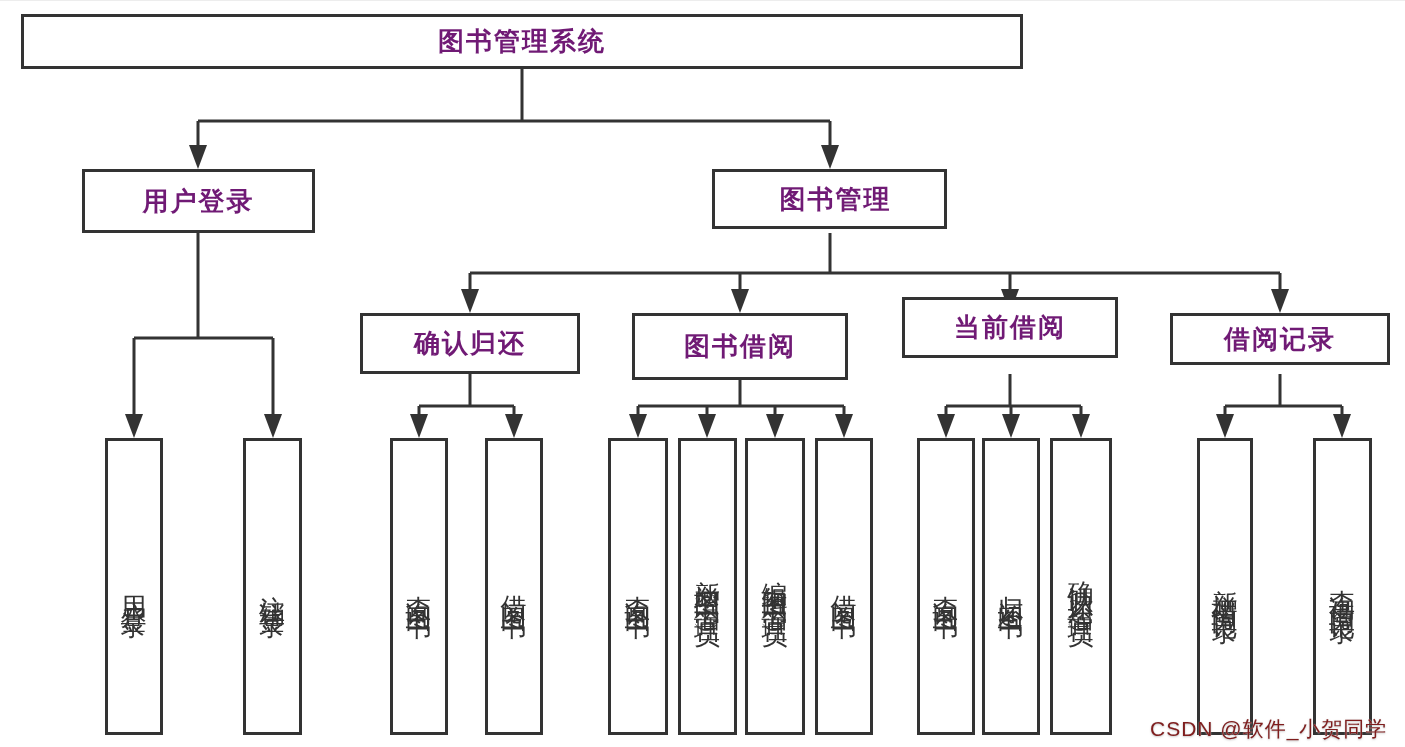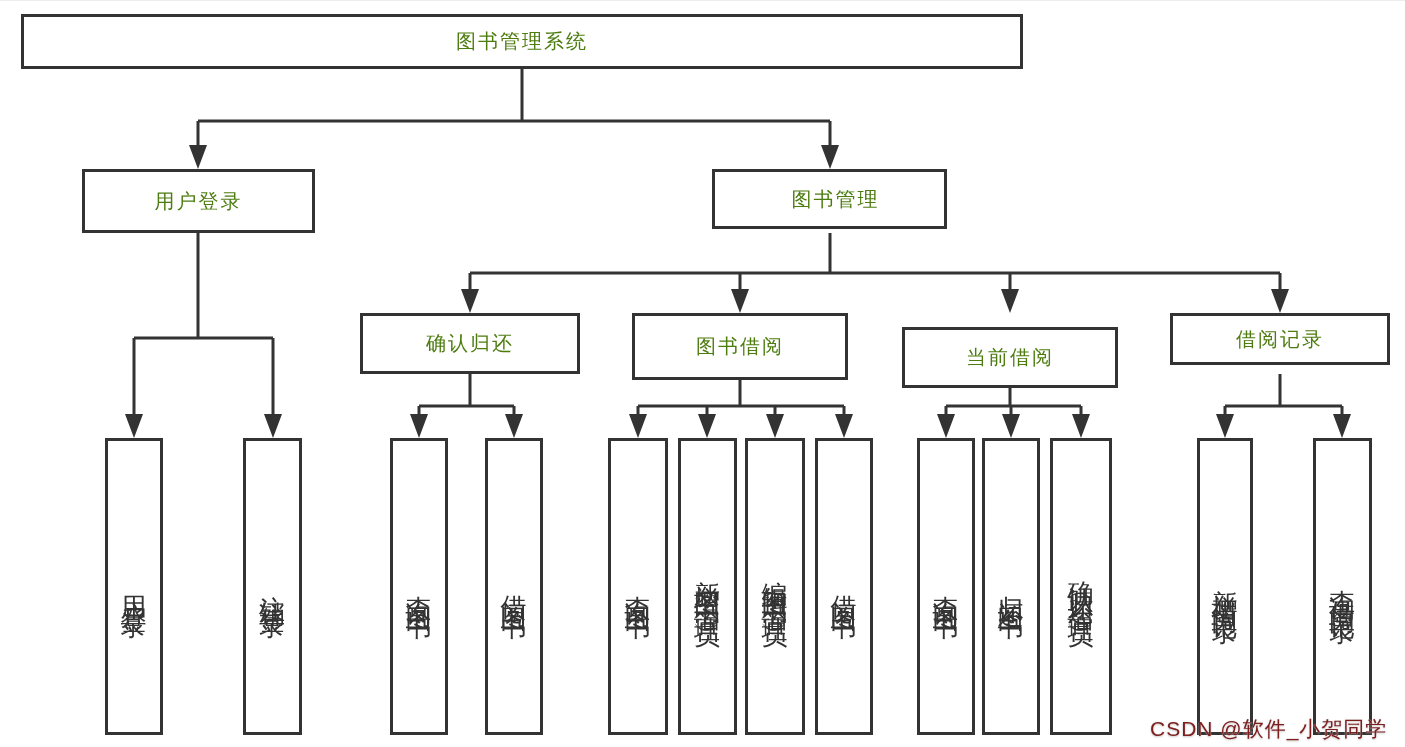--- a/index.html
+++ b/index.html
@@ -20,43 +20,44 @@
     position: absolute;
     box-sizing: border-box;
     background: #ffffff;
     border: 3px solid #333333;
     display: flex;
     align-items: center;
     justify-content: center;
     z-index: 2;
   }
   .hlabel {
-    font-size: 20px;
+    font-size: 26px;
     letter-spacing: 2px;
     white-space: nowrap;
-    color: #4d7c0f;
+    color: #701a75;
+    font-weight: bold;
   }
   .vnode { top: 437px; height: 297px; }
   .vtext {
     writing-mode: vertical-rl;
     text-orientation: mixed;
     font-size: 26px;
     line-height: 1;
     letter-spacing: 6px;
     white-space: nowrap;
     color: #333333;
   }
 
   
   .n-root      { left: 21px;   top: 13px;  width: 1002px; height: 55px; }
   .n-userlogin { left: 82px;   top: 168px; width: 233px;  height: 64px; }
   .n-bookmgmt  { left: 712px;  top: 168px; width: 235px;  height: 60px; padding-left: 12px; }
   .n-recommend { left: 360px;  top: 312px; width: 220px;  height: 61px; }
   .n-borrow    { left: 632px;  top: 312px; width: 216px;  height: 67px; }
-  .n-current   { left: 902px;  top: 326px; width: 216px;  height: 61px; }
+  .n-current   { left: 902px;  top: 296px; width: 216px;  height: 61px; }
   .n-records   { left: 1170px; top: 312px; width: 220px;  height: 52px; }
 
   
   .l-userlogin   { left: 105px;  width: 58px; }
   .l-logout      { left: 243px;  width: 59px; }
   .l-rec-query   { left: 390px;  width: 58px; }
   .l-rec-borrow  { left: 485px;  width: 58px; }
   .l-bor-query   { left: 608px;  width: 60px; }
   .l-bor-add     { left: 678px;  width: 59px; }
   .l-bor-edit    { left: 745px;  width: 60px; }

